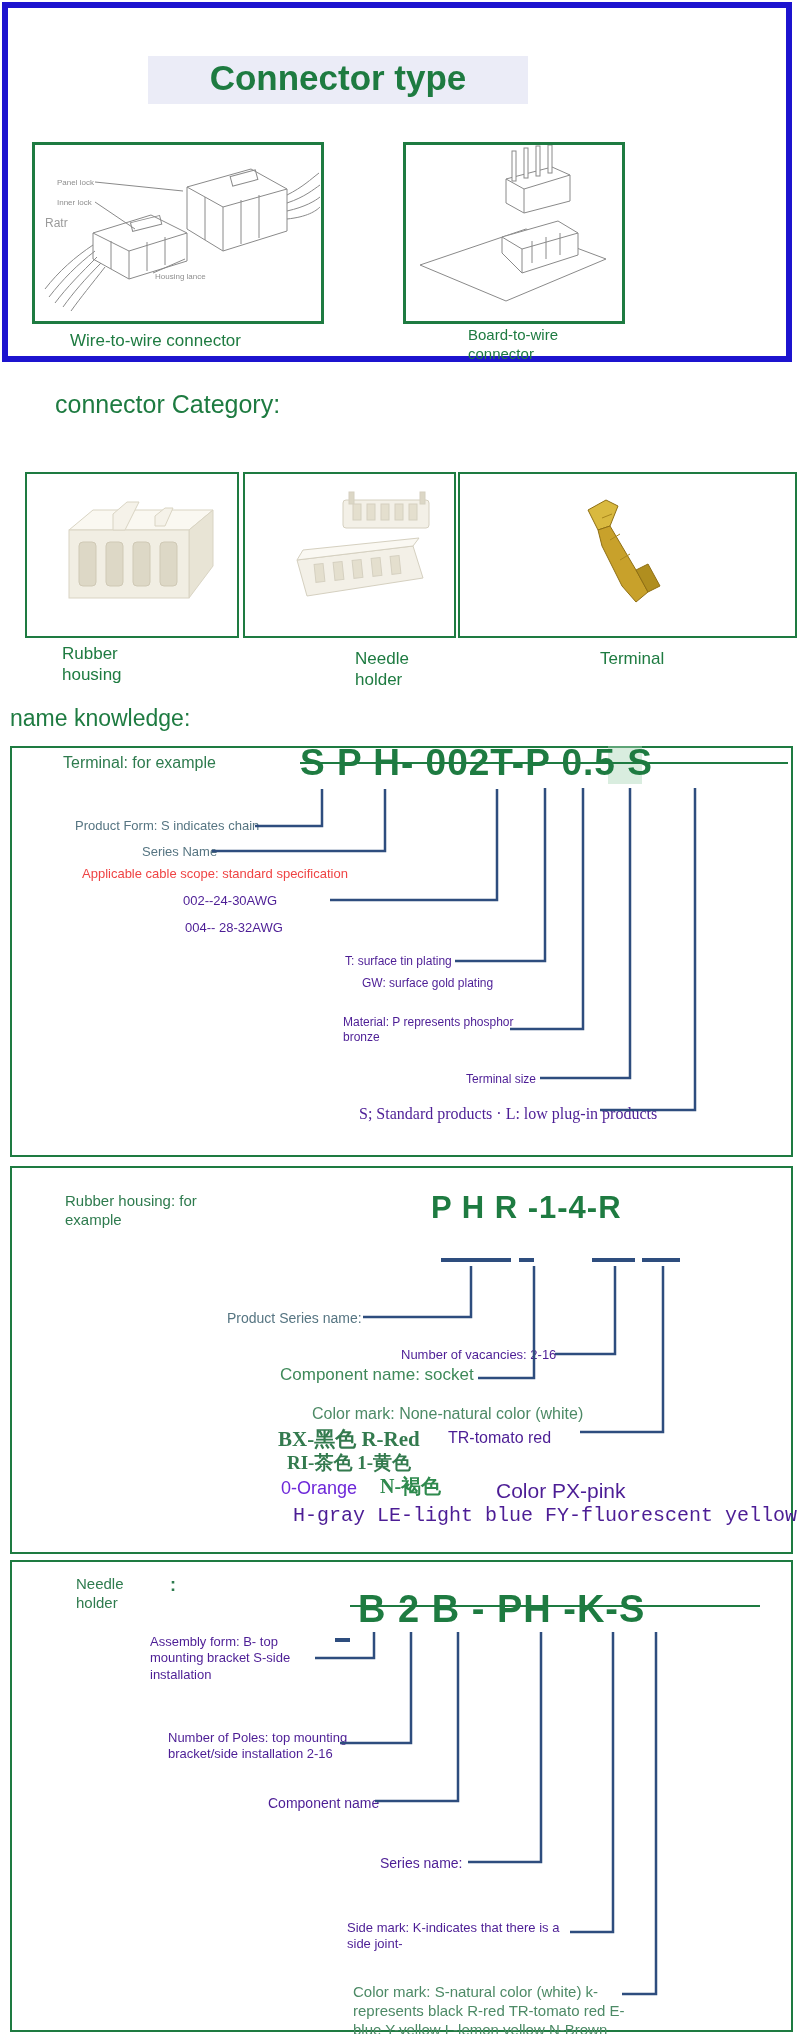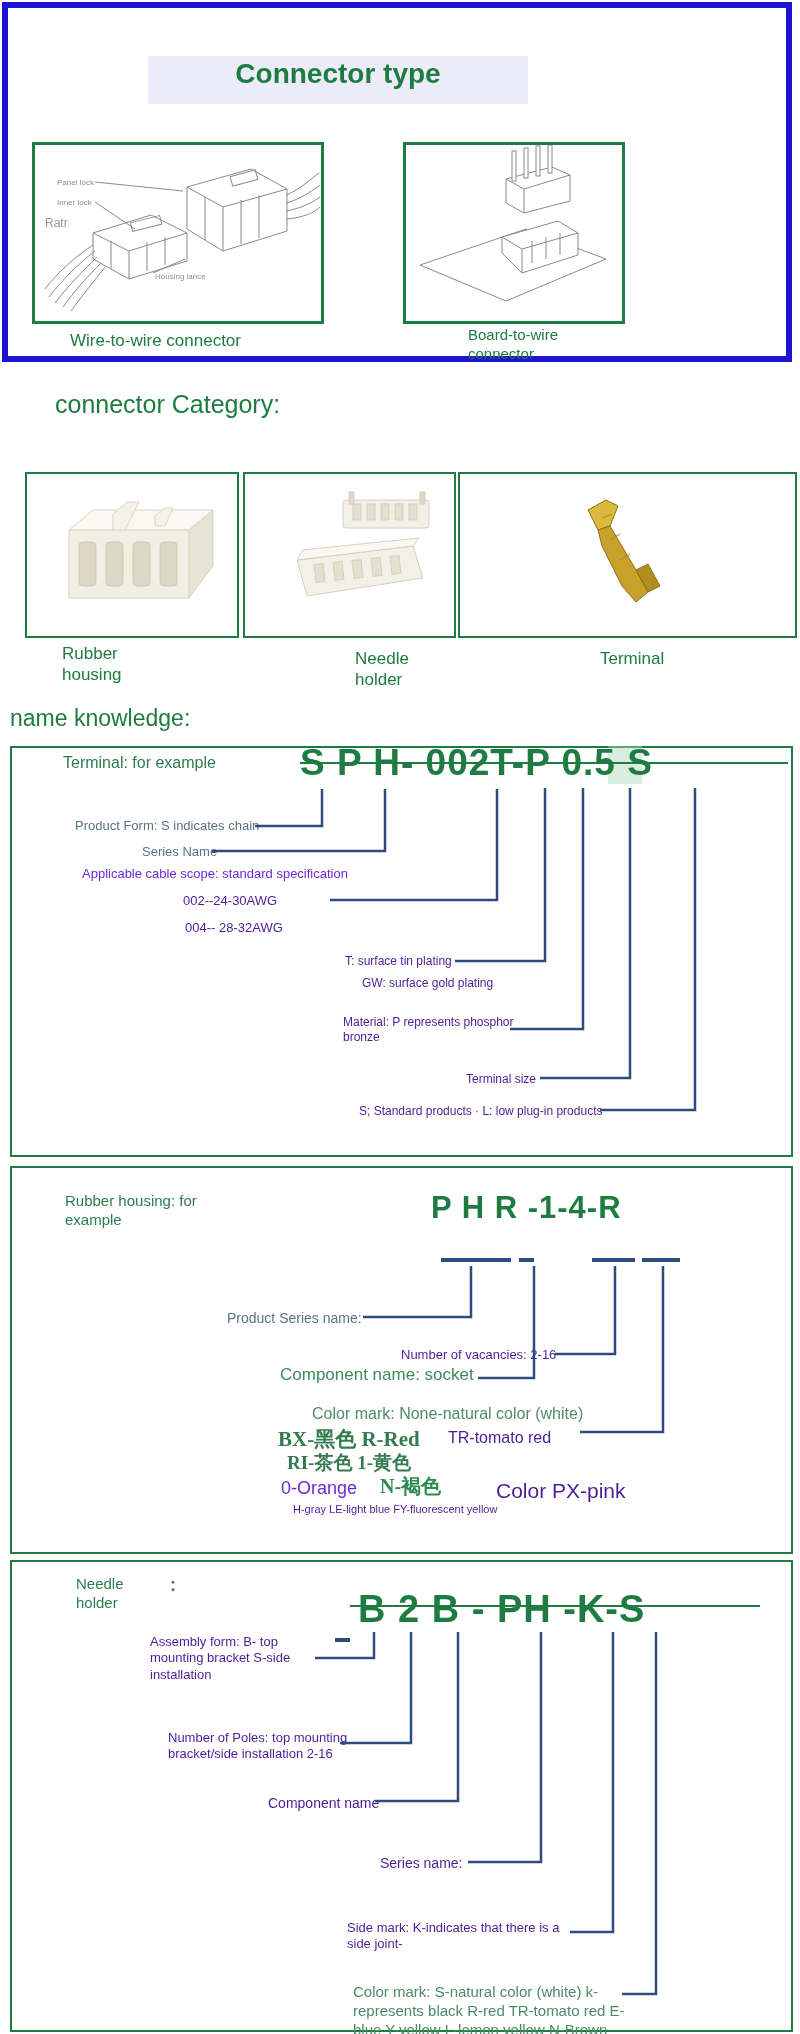--- a/index.html
+++ b/index.html
@@ -18,21 +18,21 @@
             font-weight:bold;white-space:nowrap;}
   svg text{font-family:"Liberation Sans",sans-serif;}
 </style>
 </head>
 <body>
 
 <div id="page">
 
   <div class="abs" style="left:2px;top:2px;width:778px;height:348px;border:6px solid #1d14cf;background:#ffffff;">
     <div class="abs" style="left:140px;top:48px;width:380px;height:48px;background:rgba(205,208,235,0.40);"></div>
-    <div class="abs gtext" style="left:140px;top:50px;width:380px;text-align:center;font-size:28px;font-weight:bold;">Connector type</div>
+    <div class="abs gtext" style="left:140px;top:50px;width:380px;text-align:center;font-size:35px;font-weight:bold;">Connector type</div>
 
     <div class="box-green" style="left:24px;top:134px;width:286px;height:176px;">
       <svg width="286" height="176" viewBox="0 0 286 176">
         <g stroke="#8a8a8a" fill="none" stroke-width="1">
 
           <polygon points="152,42 216,24 252,44 252,86 188,106 152,84" fill="#ffffff"></polygon>
           <polyline points="152,42 188,62 188,106"></polyline>
           <polyline points="188,62 252,44"></polyline>
           <line x1="170" y1="52" x2="170" y2="95"></line>
           <line x1="206" y1="55" x2="206" y2="99"></line>
@@ -156,45 +156,45 @@
 
   <div class="abs gtext" style="left:10px;top:705px;font-size:23px;">name knowledge:</div>
 
   <div class="box-green2" style="left:10px;top:746px;width:779px;height:407px;"></div>
   <div class="cal-g" style="left:63px;top:753px;font-size:16px;color:#2e7b4e;">Terminal: for example</div>
   <div class="abs" style="left:608px;top:746px;width:34px;height:38px;background:rgba(170,215,185,0.45);"></div>
   <div class="code" style="left:300px;top:742px;">S P H- 002T-P 0.5 S</div>
 
   <div class="cal-s" style="left:75px;top:818px;">Product Form: S indicates chain</div>
   <div class="cal-s" style="left:142px;top:844px;">Series Name</div>
-  <div class="cal-g" style="left:82px;top:866px;color:#6d28d9;">Applicable cable scope: standard specification</div>
+  <div class="cal-g" style="left:82px;top:866px;color:#ef4444;">Applicable cable scope: standard specification</div>
   <div class="cal-g" style="left:183px;top:893px;">002--24-30AWG</div>
   <div class="cal-g" style="left:185px;top:920px;">004-- 28-32AWG</div>
   <div class="cal-g" style="left:345px;top:954px;font-size:12px;">T: surface tin plating</div>
   <div class="cal-g" style="left:362px;top:976px;font-size:12px;">GW: surface gold plating</div>
   <div class="cal-g" style="left:343px;top:1015px;width:180px;font-size:12px;">Material: P represents phosphor bronze</div>
   <div class="cal-g" style="left:466px;top:1072px;font-size:12px;">Terminal size</div>
-  <div class="cal-g" style="left:359px;top:1104px;font-size:12px;">S; Standard products · L: low plug-in products</div>
+  <div class="cal-g" style="left:359px;top:1104px;font-size:16px;font-family:Liberation Serif, serif;">S; Standard products · L: low plug-in products</div>
 
   <div class="box-green2" style="left:10px;top:1166px;width:779px;height:384px;"></div>
   <div class="cal-g" style="left:65px;top:1192px;width:150px;font-size:15px;color:#2e7b4e;">Rubber housing: for example</div>
   <div class="code" style="left:431px;top:1190px;font-size:31px;">P H R -1-4-R</div>
 
   <div class="cal-s" style="left:227px;top:1310px;font-size:14px;">Product Series name:</div>
   <div class="cal-g" style="left:280px;top:1364px;font-size:17px;color:#3f8a5a;">Component name: socket</div>
   <div class="cal-g" style="left:401px;top:1347px;font-size:13px;">Number of vacancies: 2-16</div>
   <div class="cal-g" style="left:312px;top:1404px;font-size:16px;color:#4d8a66;">Color mark: None-natural color (white)</div>
 
   <div class="serifrow" style="left:278px;top:1425px;font-size:21px;">BX-黑色 R-Red</div>
   <div class="cal-g" style="left:448px;top:1428px;font-size:16px;">TR-tomato red</div>
   <div class="serifrow" style="left:287px;top:1450px;font-size:19px;">RI-茶色 1-黄色</div>
   <div class="cal-g" style="left:281px;top:1477px;font-size:18px;color:#6d28d9;">0-Orange</div>
   <div class="serifrow" style="left:380px;top:1473px;font-size:20px;color:#2f8a4e;">N-褐色</div>
   <div class="cal-g" style="left:496px;top:1478px;font-size:21px;">Color PX-pink</div>
-  <div class="cal-g" style="left:293px;top:1503px;font-size:11px;">H-gray LE-light blue FY-fluorescent yellow</div>
+  <div class="cal-g" style="left:293px;top:1503px;font-size:20px;font-family:Liberation Mono, monospace;">H-gray LE-light blue FY-fluorescent yellow</div>
 
   <div class="box-green2" style="left:10px;top:1560px;width:779px;height:468px;"></div>
   <div class="cal-g" style="left:76px;top:1575px;width:70px;font-size:15px;color:#2e7b4e;">Needle holder</div>
   <div class="cal-g" style="left:170px;top:1574px;font-size:18px;font-weight:bold;color:#2e7b4e;">:</div>
   <div class="code" style="left:358px;top:1588px;font-size:38px;">B 2 B - PH -K-S</div>
 
   <div class="cal-g" style="left:150px;top:1634px;width:165px;font-size:13px;">Assembly form: B- top mounting bracket S-side installation</div>
   <div class="cal-g" style="left:168px;top:1730px;width:180px;font-size:13px;">Number of Poles: top mounting bracket/side installation 2-16</div>
   <div class="cal-g" style="left:268px;top:1795px;font-size:14px;">Component name</div>
   <div class="cal-g" style="left:380px;top:1855px;font-size:14px;">Series name:</div>

